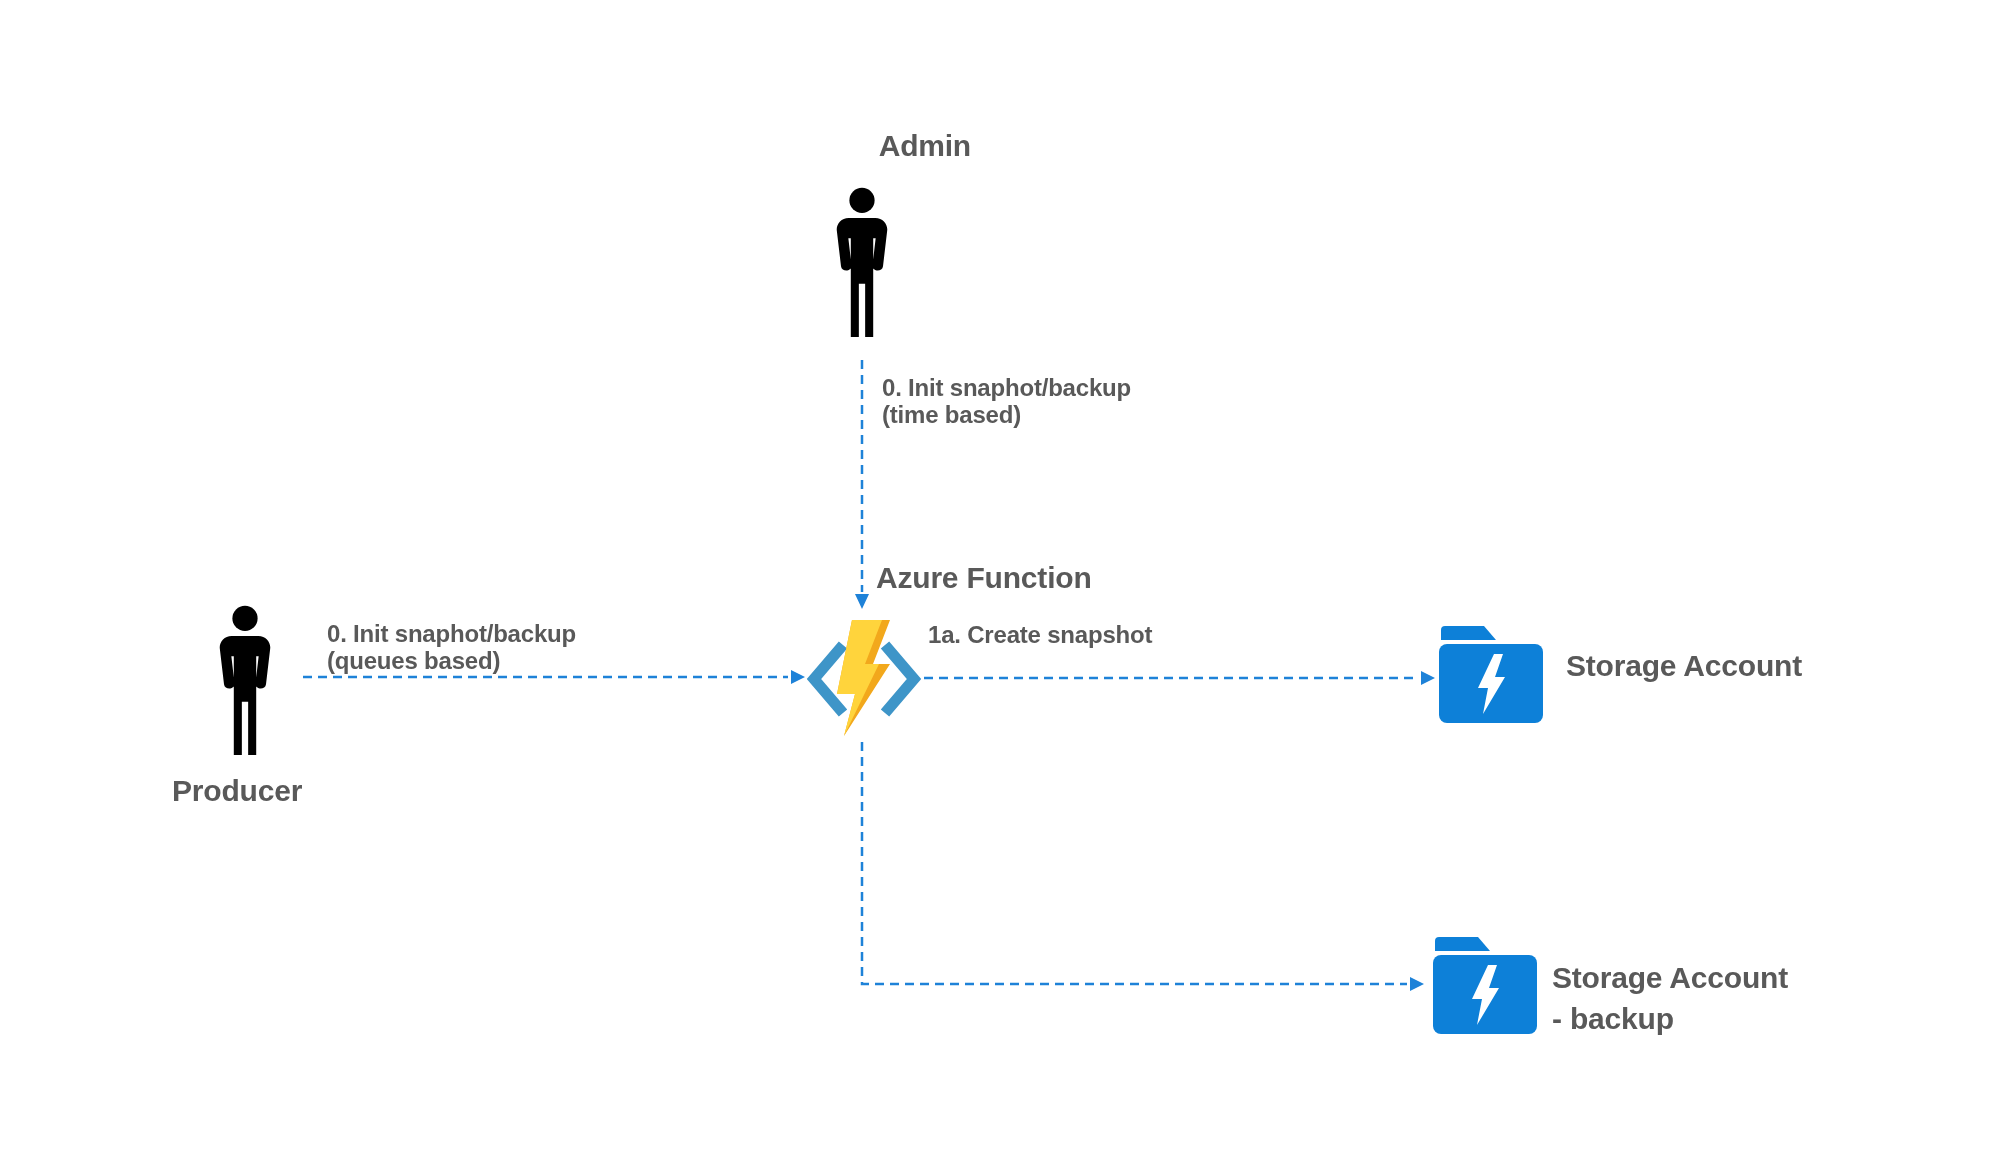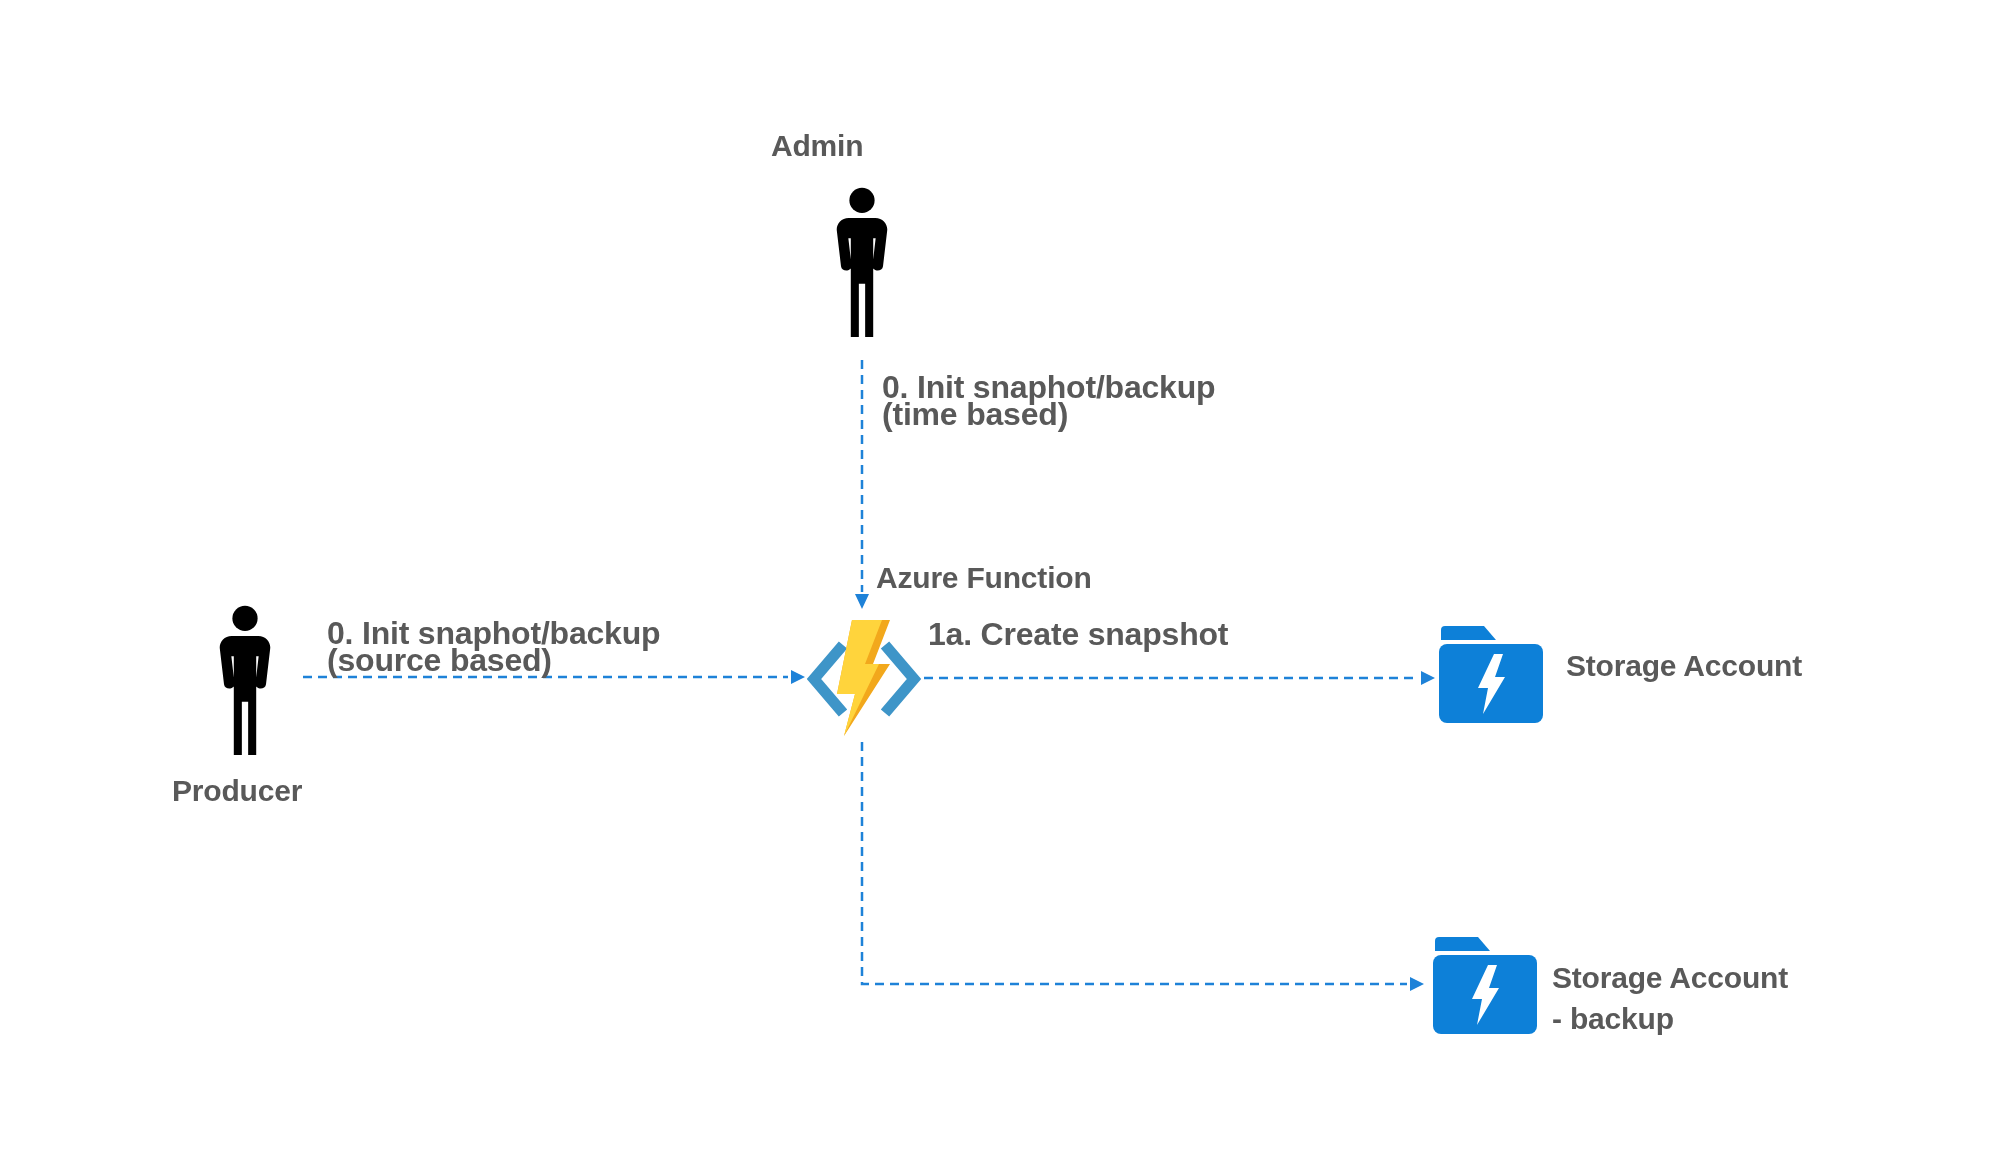--- a/index.html
+++ b/index.html
@@ -24,21 +24,21 @@
   .node-label{
     color:var(--label-gray);
     font-size:30px;
     font-weight:700;
     letter-spacing:-0.2px;
     line-height:41px;
     white-space:nowrap;
   }
   .edge-label{
     color:var(--label-gray);
-    font-size:32px;
+    font-size:24px;
     font-weight:700;
     letter-spacing:-0.2px;
     line-height:27px;
     white-space:nowrap;
   }
   .edge-label .indent{padding-left:10px;}
   svg{display:block;overflow:visible;}
   .dash{
     stroke:var(--arrow-blue);
     stroke-width:2.5;
@@ -70,21 +70,21 @@
     <g>
       <path class="dash" d="M924 678 H1418"></path>
       <polygon class="arrowhead" points="1421,671 1421,685 1435,678"></polygon>
     </g>
     <g>
       <path class="dash" d="M862 742 V984 H1407"></path>
       <polygon class="arrowhead" points="1410,977 1410,991 1424,984"></polygon>
     </g>
   </svg>
 
-  <div class="abs node-label" style="left:771px;top:125px;width:200px;text-align:left">Admin</div>
+  <div class="abs node-label" style="left:771px;top:125px;width:200px;text-align:right">Admin</div>
   <svg class="abs" style="left:827px;top:187px" width="70" height="150" viewBox="0 0 100 214">
     <circle class="person" cx="50" cy="19" r="18"></circle>
     <path class="person" d="M31 44 H69 C80 44 87 53 86 62 L80 113 C79 122 64 121 65 112 L69.5 73 H66 V214 H54.5 V138 H45.5 V214 H34 V73 H30.5 L35 112 C36 121 21 122 20 113 L14 62 C13 53 20 44 31 44 Z"></path>
   </svg>
 
   <svg class="abs" style="left:210px;top:605px" width="70" height="150" viewBox="0 0 100 214">
     <circle class="person" cx="50" cy="19" r="18"></circle>
     <path class="person" d="M31 44 H69 C80 44 87 53 86 62 L80 113 C79 122 64 121 65 112 L69.5 73 H66 V214 H54.5 V138 H45.5 V214 H34 V73 H30.5 L35 112 C36 121 21 122 20 113 L14 62 C13 53 20 44 31 44 Z"></path>
   </svg>
   <div class="abs node-label" style="left:172px;top:770px">Producer</div>
@@ -101,21 +101,21 @@
     </g>
   </svg>
 
   <div class="abs edge-label" style="left:882px;top:374px">
     <div>0. Init snaphot/backup</div>
     <div>(time based)</div>
   </div>
 
   <div class="abs edge-label" style="left:327px;top:620px">
     <div>0. Init snaphot/backup</div>
-    <div>(source based)</div>
+    <div>(queues based)</div>
   </div>
 
   <div class="abs edge-label" style="left:928px;top:621px">1a. Create snapshot</div>
 
 
 
   <svg class="abs" style="left:1438px;top:624px" width="106" height="100" viewBox="0 0 106 100">
     <path class="folder-fill" d="M7 2 H46 L58 16 H3 V6 A4 4 0 0 1 7 2 Z"></path>
     <rect class="folder-fill" x="1" y="20" width="104" height="79" rx="8"></rect>
     <path class="white-bolt" d="M56 30 L40 64 H50 L45 90 L67 53 H57 L65 30 Z"></path>

